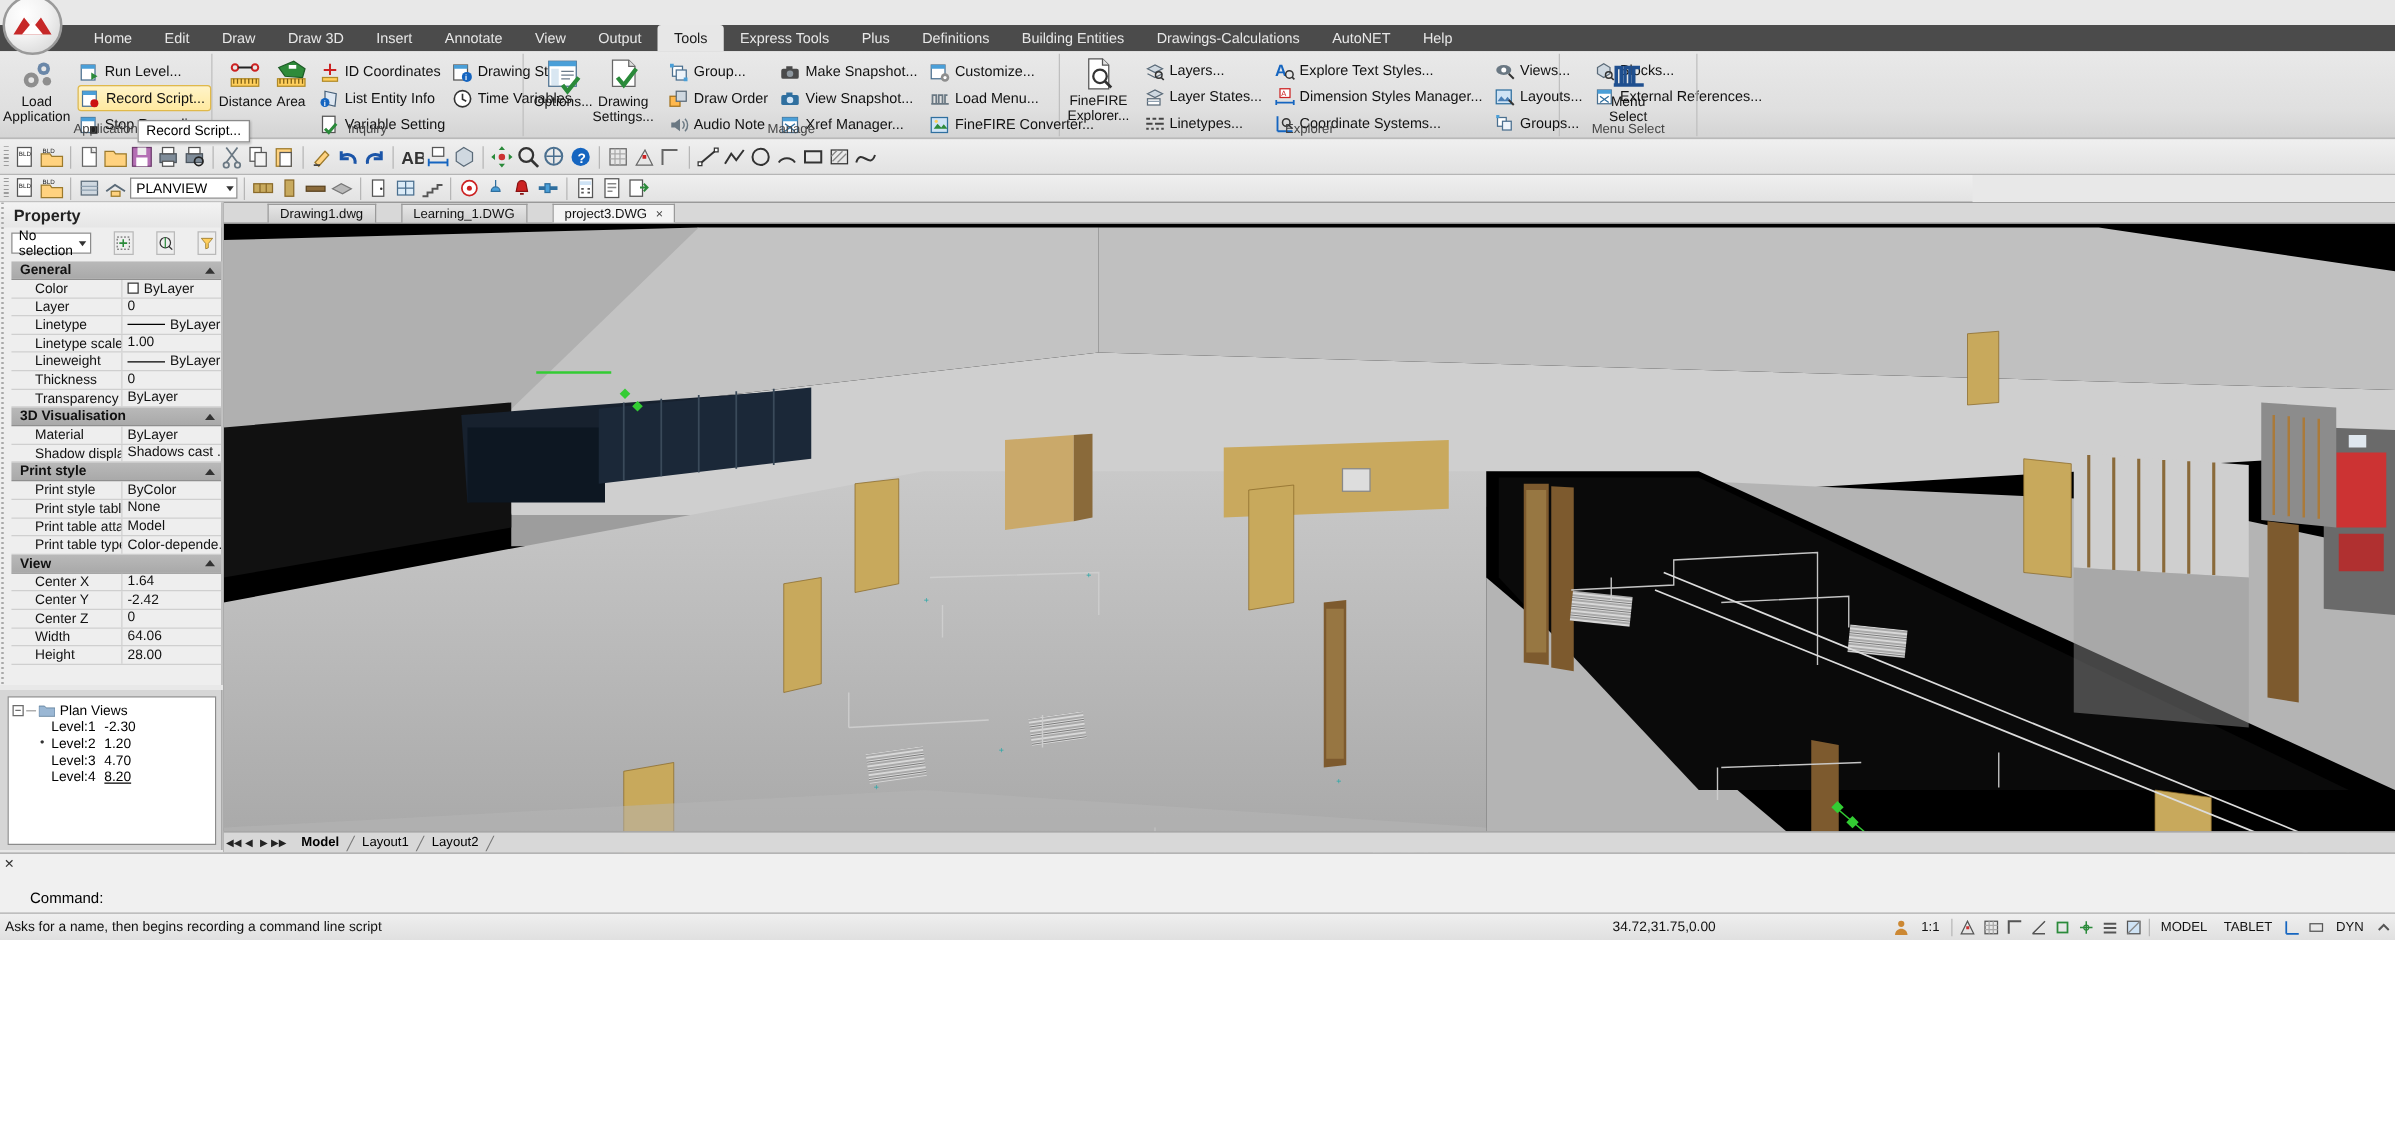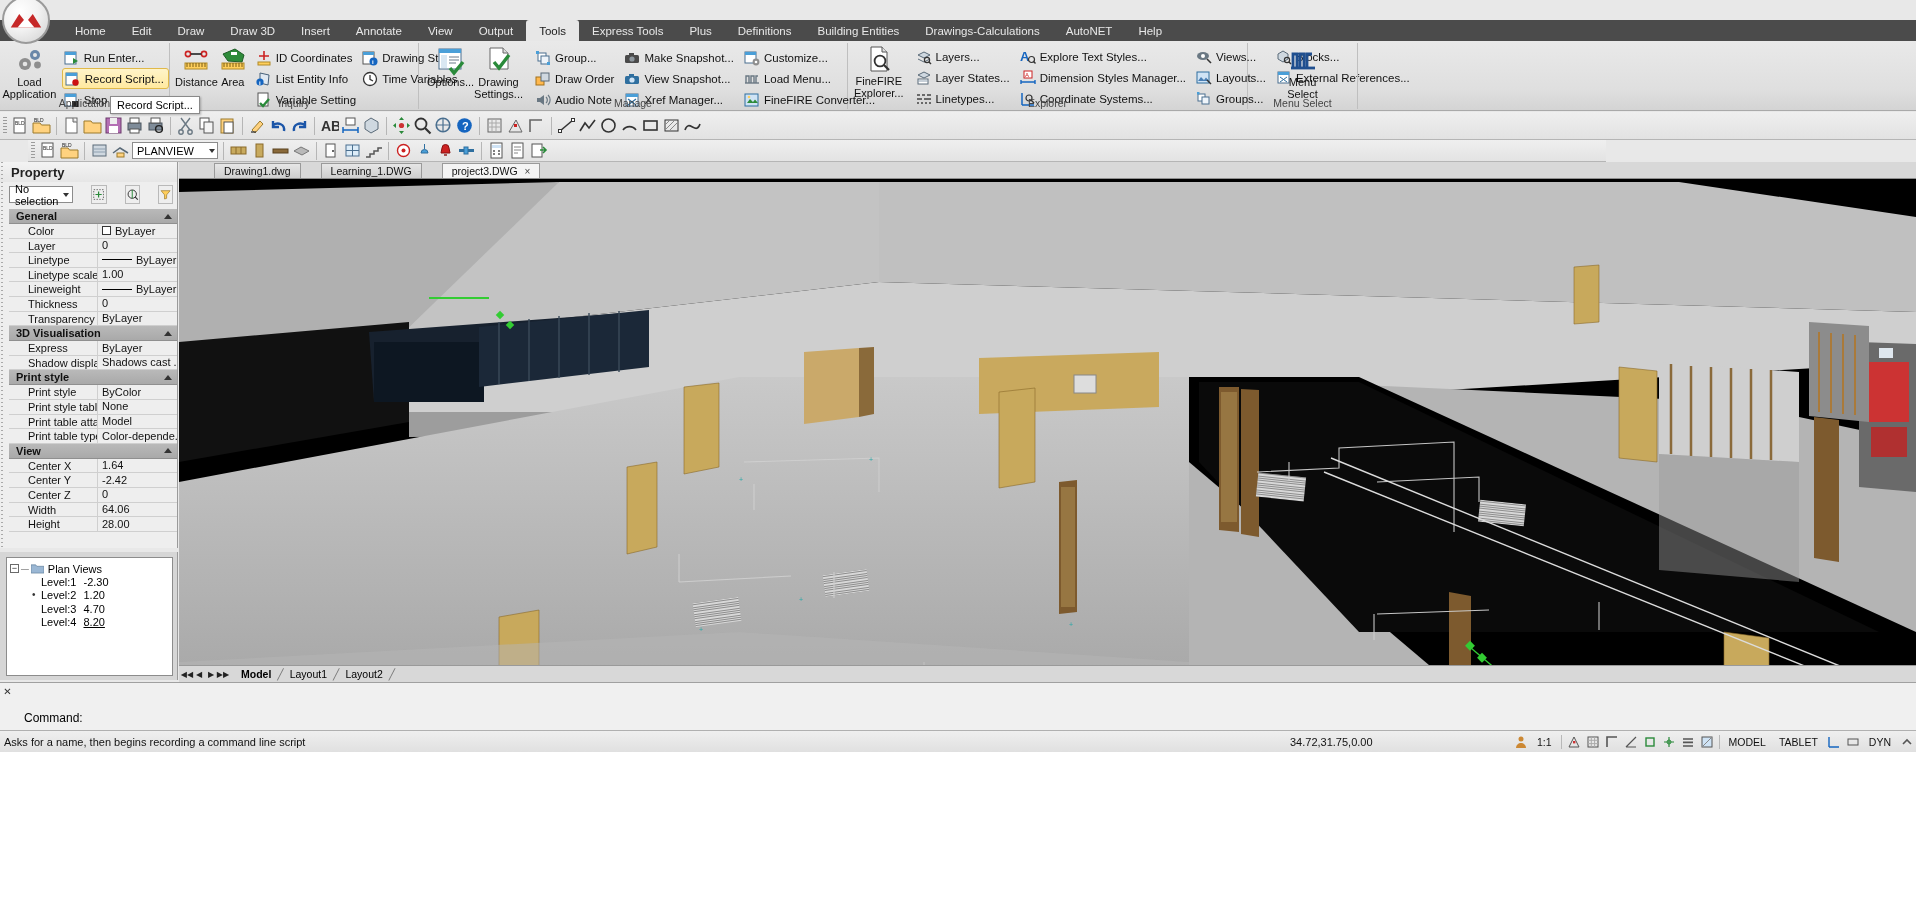--- a/index.html
+++ b/index.html
@@ -94,21 +94,21 @@
   .tsep { width:1px; height:18px; background:#b6b6b6; margin:0 3px; }
   .tbi { width:19px; height:19px; display:block; }
   .grip { width:4px; height:18px; background:
      repeating-linear-gradient(to bottom,#9b9b9b 0 1px,transparent 1px 3px); margin-right:2px;}
 
   
   .toolstrip2 {
     position:absolute; left:0; top:140px; width:1578px; height:22px;
     background: linear-gradient(to bottom,#efefef,#e3e3e3);
     border-bottom:1px solid #b5b5b5;
-    display:flex; align-items:center; padding-left:3px; gap:2px;margin-left:28px;
+    display:flex; align-items:center; padding-left:3px; gap:2px;
   }
   .combo {
     height:17px; border:1px solid #8c8c8c; background:#fff;
     display:flex; align-items:center; padding:0 2px 0 4px; font-size:11px;
     min-width:84px; justify-content:space-between;
   }
   .combo .cv { white-space:nowrap; overflow:hidden;}
   .caret { width:0;height:0;border-left:3.5px solid transparent;border-right:3.5px solid transparent;border-top:4px solid #333; margin-left:5px;}
 
   
@@ -407,21 +407,21 @@
           <div>Load</div>
           <div>Application</div>
         </div>
         <div style="padding-left:5px; padding-top:1px;">
           <div class="prow">
             <svg class="icon16" viewBox="0 0 16 16">
                 <rect x="1" y="2" width="11" height="12" fill="#fff" stroke="#4a6f8f"></rect>
                 <rect x="1" y="2" width="11" height="3" fill="#4a9fd8"></rect>
                 <path d="M9 8l5 3-5 3z" fill="#2a8a3a"></path>
               </svg>
-            <span class="lbl">Run Enter...</span>
+            <span class="lbl">Run Level...</span>
           </div>
           <div class="prow hl">
             <svg class="icon16" viewBox="0 0 16 16">
                 <rect x="1" y="2" width="11" height="12" fill="#fff" stroke="#4a6f8f"></rect>
                 <rect x="1" y="2" width="11" height="3" fill="#4a9fd8"></rect>
                 <circle cx="10.5" cy="11.5" r="3.2" fill="#cc1111"></circle>
               </svg>
             <span class="lbl">Record Script...</span>
           </div>
           <div class="prow">
@@ -1021,21 +1021,21 @@
           <div class="k">Transparency</div>
           <div class="v">
             <span>ByLayer</span>
           </div>
         </div>
         <div class="grp-head">
           <span>3D Visualisation</span>
           <span class="arrowup"></span>
         </div>
         <div class="prow2">
-          <div class="k">Express</div>
+          <div class="k">Material</div>
           <div class="v">
             <span>ByLayer</span>
           </div>
         </div>
         <div class="prow2">
           <div class="k">Shadow display</div>
           <div class="v">
             <span>Shadows cast ...</span>
           </div>
         </div>

